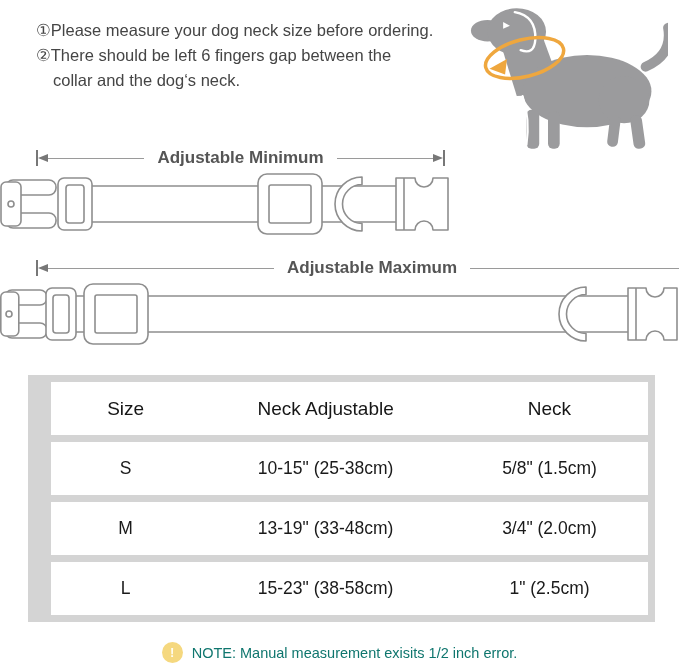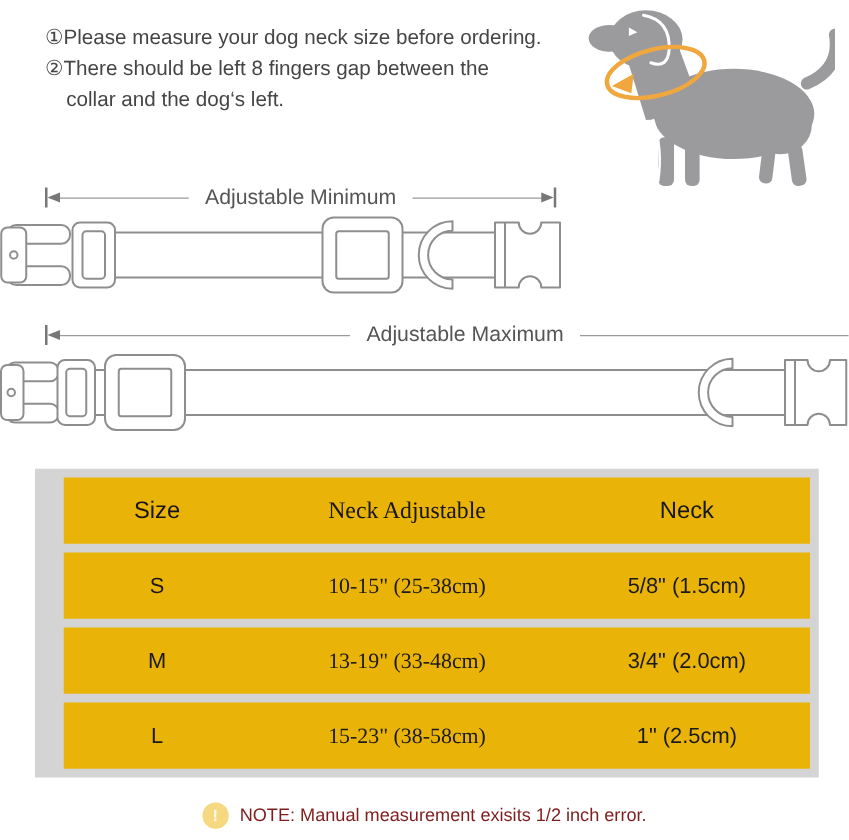--- a/index.html
+++ b/index.html
@@ -6,60 +6,60 @@
   .page{
     position:relative;width:679px;height:672px;background:#ffffff;
     font-family:"Liberation Sans",sans-serif;overflow:hidden;
   }
   
   .instructions{position:absolute;left:36px;top:18px;color:#454545;font-size:16.5px;line-height:25px;}
   .instr-indent{padding-left:17px;}
   
   .dog{position:absolute;left:468px;top:2px;}
   
-  .measure-row{position:absolute;display:flex;align-items:center;height:20px;}
+  .measure-row{position:absolute;display:flex;align-items:center;height:20px;font-weight:bold;}
   .measure-min{left:36px;top:148px;width:409px;}
   .measure-max{left:36px;top:258px;width:672px;}
   .end-bar{width:2px;height:16px;background:#777;flex:0 0 auto;}
   .ah{width:0;height:0;border-top:4.5px solid transparent;border-bottom:4.5px solid transparent;flex:0 0 auto;}
   .ah-left{border-right:10px solid #777;}
   .ah-right{border-left:10px solid #777;}
   .mline{flex:1 1 auto;height:0;border-top:1.5px solid #9a9a9a;}
   .measure-label{margin:0 13px;font-size:17px;color:#555;white-space:nowrap;}
   
   .collar{position:absolute;left:0;}
   .collar-min{top:172px;}
   .collar-max{top:282px;}
   
   .size-table{
     position:absolute;left:28px;top:375px;width:627px;height:247px;
     background:#d4d4d4;padding:7px;box-sizing:border-box;
   }
-  .trow{display:flex;align-items:center;background:#eab308;height:53px;margin-bottom:7px;margin-left:16px;}
+  .trow{display:flex;align-items:center;background:#ffffff;height:53px;margin-bottom:7px;margin-left:16px;}
   .trow:last-child{margin-bottom:0;}
   .cell{text-align:center;color:#1a1a1a;font-size:17.5px;}
-  .c1{width:25%;} .c2{width:42%;font-family:Liberation Serif, serif;} .c3{width:33%;}
+  .c1{width:25%;} .c2{width:42%;} .c3{width:33%;}
   .trow-header .cell{font-size:19px;color:#161616;}
   
   .note{position:absolute;left:0;top:642px;width:679px;display:flex;justify-content:center;align-items:center;gap:9px;}
   .note-icon{
     width:21px;height:21px;border-radius:50%;background:#f5d87f;color:#fffdf2;
     display:flex;align-items:center;justify-content:center;font-size:13px;font-weight:bold;flex:0 0 auto;
   }
-  .note-text{font-size:14.5px;color:#7f1d1d;}
+  .note-text{font-size:14.5px;color:#0f766e;}
 </style>
 </head>
 <body>
 
 <div class="page">
 
   <div class="instructions">
     <div>①Please measure your dog neck size before ordering.</div>
-    <div>②There should be left 8 fingers gap between the</div>
-    <div class="instr-indent">collar and the dog‘s left.</div>
+    <div>②There should be left 6 fingers gap between the</div>
+    <div class="instr-indent">collar and the dog‘s neck.</div>
   </div>
 
   <svg class="dog" width="200" height="152" viewBox="0 0 205 155" aria-hidden="true">
     <g fill="#9b9b9d" stroke="none">
       <ellipse cx="20" cy="29" rx="17" ry="11"></ellipse>
       <ellipse cx="50" cy="30" rx="30" ry="24"></ellipse>
       <polygon points="34,44 76,34 98,94 50,96"></polygon>
       <ellipse cx="122" cy="91" rx="66" ry="37"></ellipse>
       <path d="M182,66 Q210,54 205,26" fill="none" stroke="#9b9b9d" stroke-width="10" stroke-linecap="round"></path>
       <rect x="60" y="110" width="13" height="40" rx="5"></rect>

